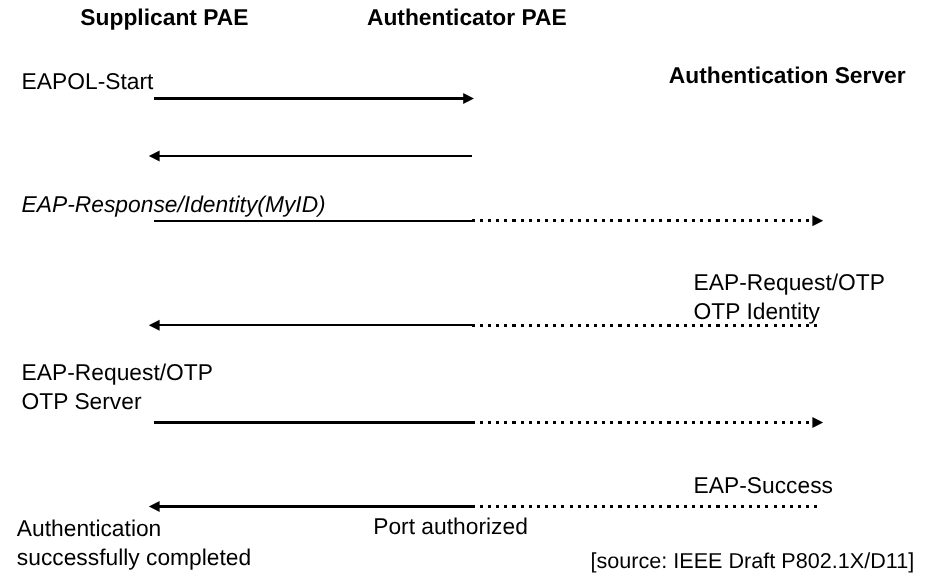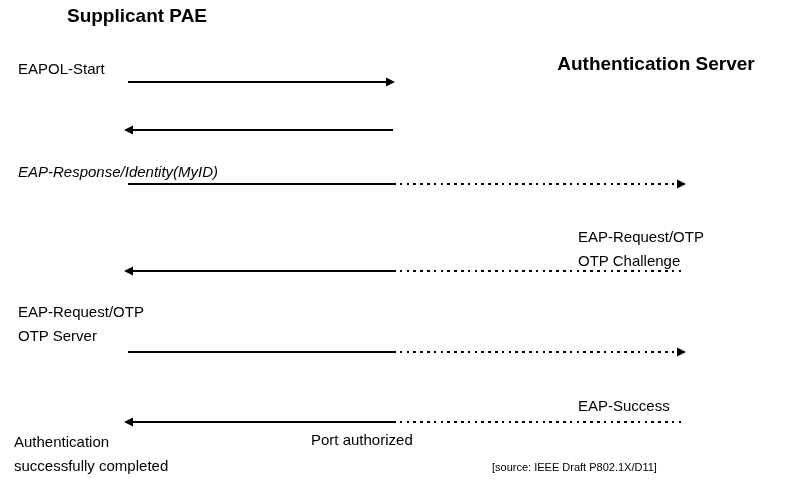--- a/index.html
+++ b/index.html
@@ -22,46 +22,47 @@
   .col-header {
     position: absolute;
     font-weight: bold;
     font-size: 19px;
     line-height: 22px;
     white-space: nowrap;
     color: #000000;
   }
   .msg-label {
     position: absolute;
-    font-size: 15px;
+    font-size: 19px;
     line-height: 24px;
     white-space: nowrap;
     color: #000000;
   }
   .note-label {
     position: absolute;
-    font-size: 11px;
+    font-size: 18px;
     line-height: 18px;
     white-space: nowrap;
     color: #000000;
   }
   .flow {
     position: absolute;
     height: 14px;
   }
   .flow svg {
     display: block;
     overflow: visible;
   }
 </style>
 </head>
 <body>
 
 <div id="diagram">
     <div class="col-header" style="top: 5px; left: 137px; transform: translateX(-50%);">Supplicant PAE</div>
+    <div class="col-header" style="top: 5px; left: 389px; transform: translateX(-50%);">Authenticator PAE</div>
     <div class="col-header" style="top: 5px; left: 656px; transform: translateX(-50%); margin-top: 48px;">Authentication Server</div>
     <div class="msg-label" style="left: 18px; top: 57px;">
       <div>EAPOL-Start</div>
     </div>
     <div class="flow" style="left: 118px; top: 75px; width: 287px;">
       <svg width="287" height="14" viewBox="0 0 287 14">
         <line x1="10" y1="7" x2="270" y2="7" stroke="#000000" stroke-width="2" shape-rendering="crispEdges"></line>
         <path d="M277 7 L268 2.4000000000000004 L268 11.6 Z" fill="#000000"></path>
       </svg>
     </div>
@@ -76,21 +77,21 @@
     </div>
     <div class="flow" style="left: 118px; top: 177px; width: 578px;">
       <svg width="578" height="14" viewBox="0 0 578 14">
         <line x1="10" y1="7" x2="275" y2="7" stroke="#000000" stroke-width="2" shape-rendering="crispEdges"></line>
         <line x1="275" y1="7" x2="561" y2="7" stroke="#000000" stroke-width="2.2" stroke-dasharray="2.6 4.2" shape-rendering="crispEdges"></line>
         <path d="M568 7 L559 2.4000000000000004 L559 11.6 Z" fill="#000000"></path>
       </svg>
     </div>
     <div class="msg-label" style="left: 578px; top: 225px;">
       <div>EAP-Request/OTP</div>
-      <div>OTP Challenge</div>
+      <div>OTP Identity</div>
     </div>
     <div class="flow" style="left: 114px; top: 264px; width: 578px;">
       <svg width="578" height="14" viewBox="0 0 578 14">
         <line x1="17" y1="7" x2="279" y2="7" stroke="#000000" stroke-width="2" shape-rendering="crispEdges"></line>
         <line x1="279" y1="7" x2="568" y2="7" stroke="#000000" stroke-width="2.2" stroke-dasharray="2.6 4.2" shape-rendering="crispEdges"></line>
         <path d="M10 7 L19 2.4000000000000004 L19 11.6 Z" fill="#000000"></path>
       </svg>
     </div>
     <div class="msg-label" style="left: 18px; top: 300px;">
       <div>EAP-Request/OTP</div>

